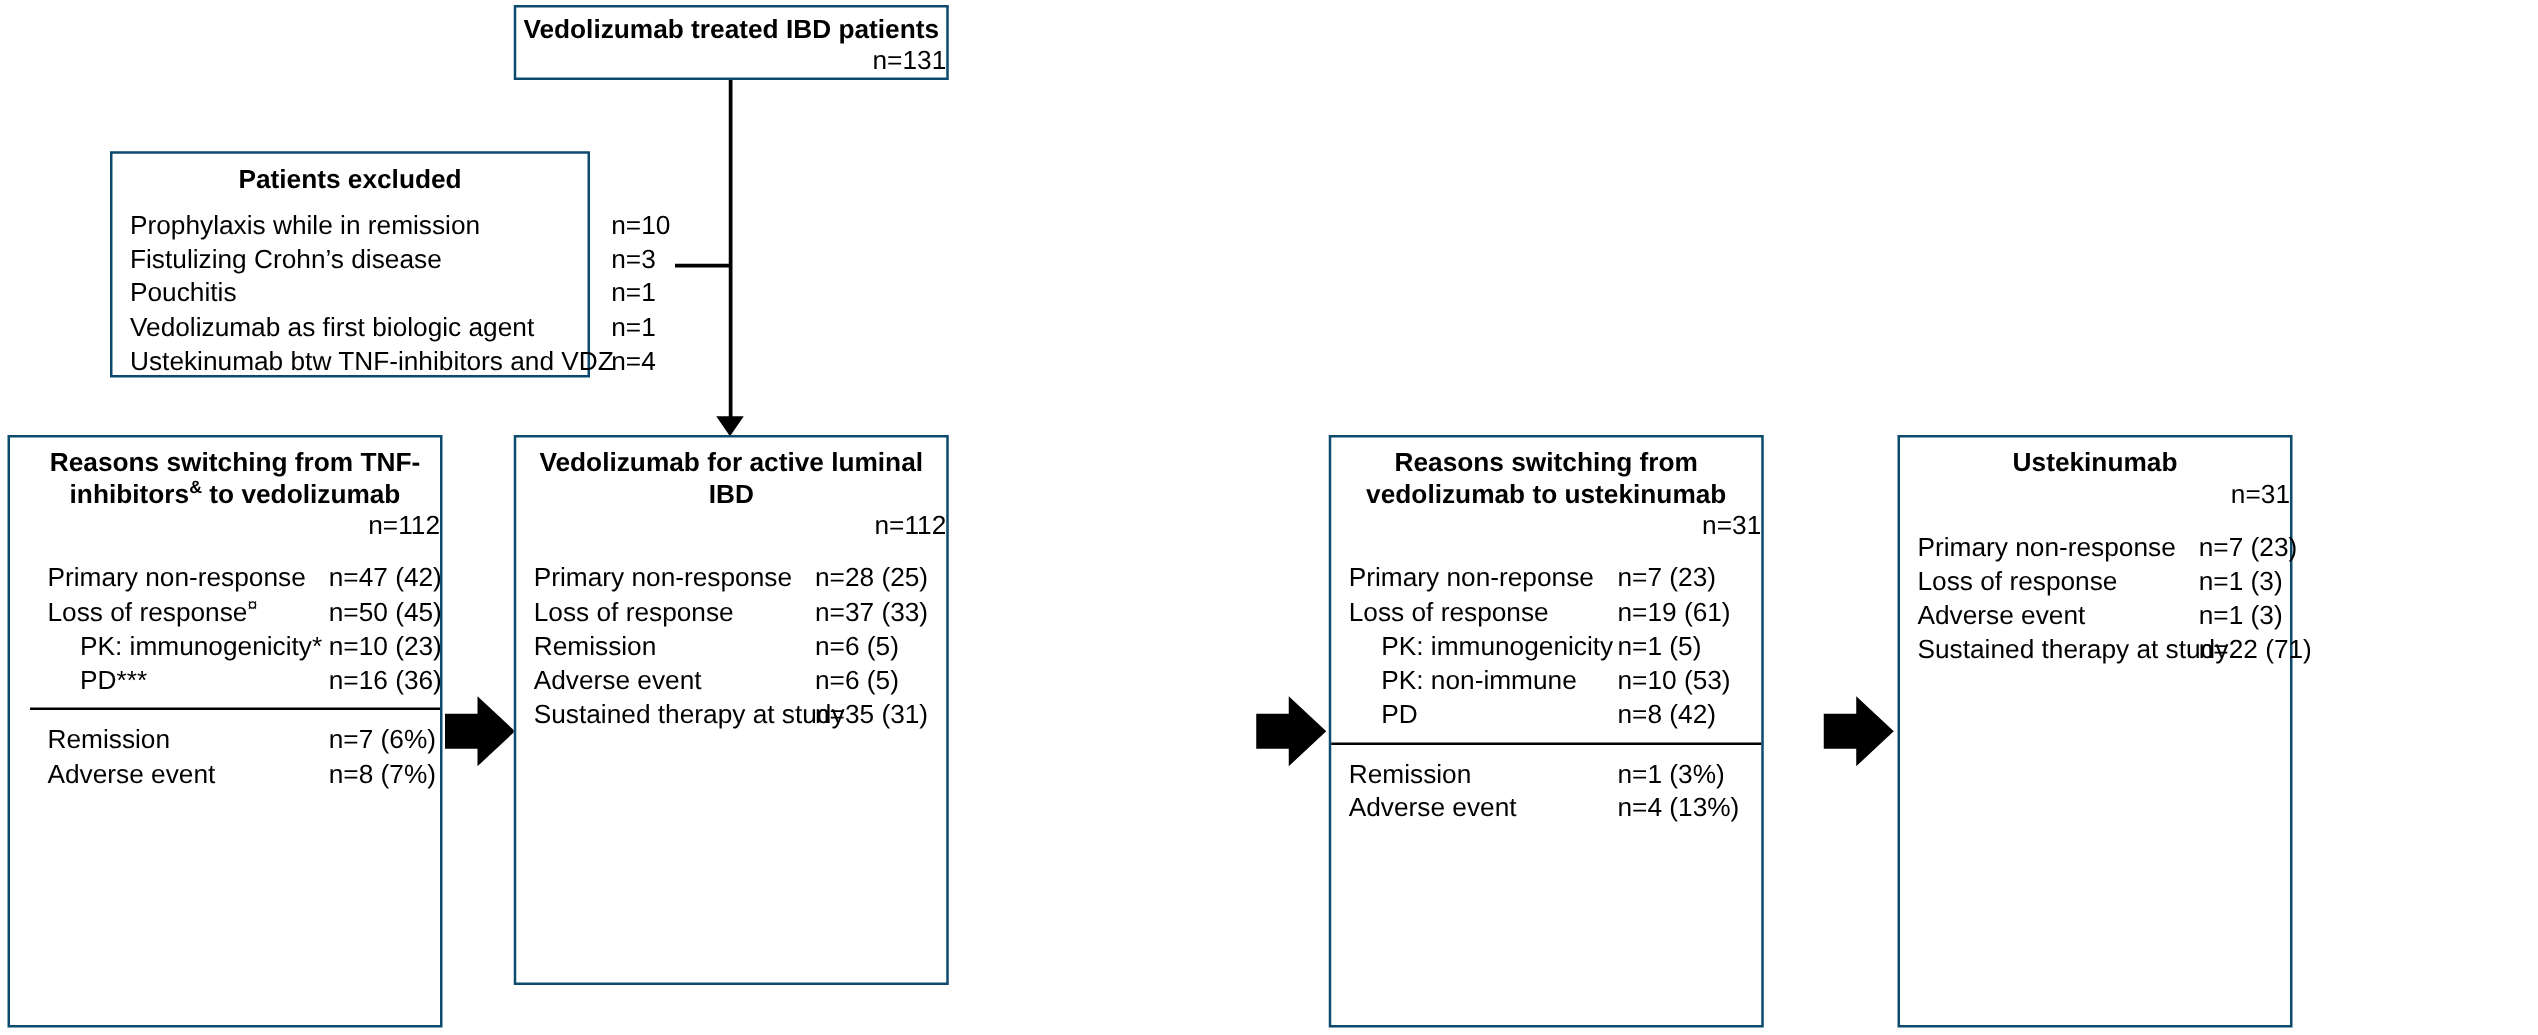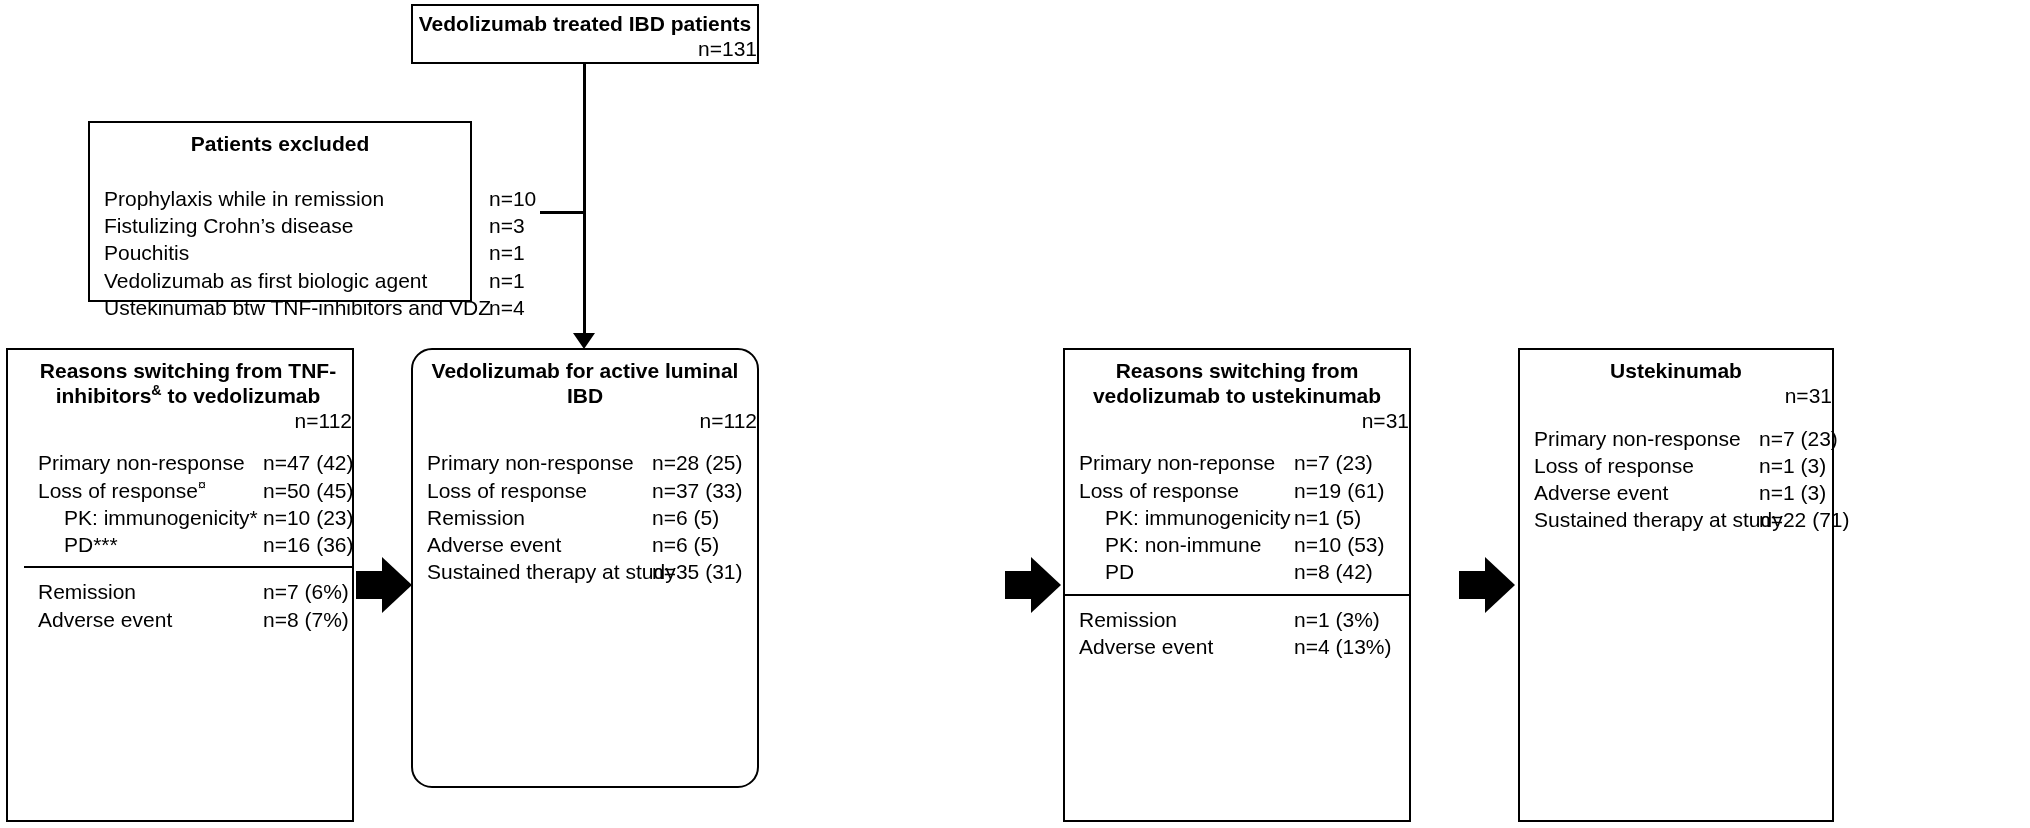--- a/index.html
+++ b/index.html
@@ -10,21 +10,21 @@
   body {
     width: 2030px; height: 828px;
     position: relative;
     font-family: "Liberation Sans", sans-serif;
     color: #000000;
     overflow: hidden;
   }
 
   .box {
     position: absolute;
-    border: 2px solid #000000;
+    border: 2px solid #0c4a6e;
     background: #ffffff;
   }
   .box-title {
     font-weight: bold;
     font-size: 21px;
     text-align: center;
     line-height: 1.18;
     padding-top: 9px;
   }
   .box-sub {
@@ -56,27 +56,27 @@
     left: 411px; top: 4px; width: 348px; height: 60px;
   }
   #top-box .box-title { padding-top: 6px; }
 
   
   #excluded-box {
     left: 88px; top: 121px; width: 384px; height: 181px;
     padding: 0 0 0 0;
   }
   #excluded-box .box-title { padding-top: 9px; }
-  #excluded-box .rows { margin-top: 28px; padding-left: 14px; }
+  #excluded-box .rows { margin-top: 10px; padding-left: 14px; }
   #excluded-box .row { justify-content: flex-start; }
   #excluded-box .row .lbl { width: 385px; }
 
   
   #box-tnf   { left: 6px;    top: 348px; width: 348px; height: 474px; }
-  #box-vedo  { left: 411px;  top: 348px; width: 348px; height: 440px; border-radius: 21px; }
+  #box-vedo  { left: 411px;  top: 348px; width: 348px; height: 440px; }
   #box-switch{ left: 1061px; top: 348px; width: 348px; height: 474px; }
   #box-uste  { left: 1464px; top: 348px; width: 348px; height: 474px; }
 
   
   #box-tnf   { left: 6px;    top: 348px; width: 348px; padding-left: 16px; }
   #box-vedo  { left: 411px;  top: 348px; width: 348px; }
   #box-switch{ left: 1063px; top: 348px; width: 348px; }
   #box-uste  { left: 1518px; top: 348px; width: 316px; }
 
   #box-tnf .rows   { padding: 0 10px 0 14px; }

